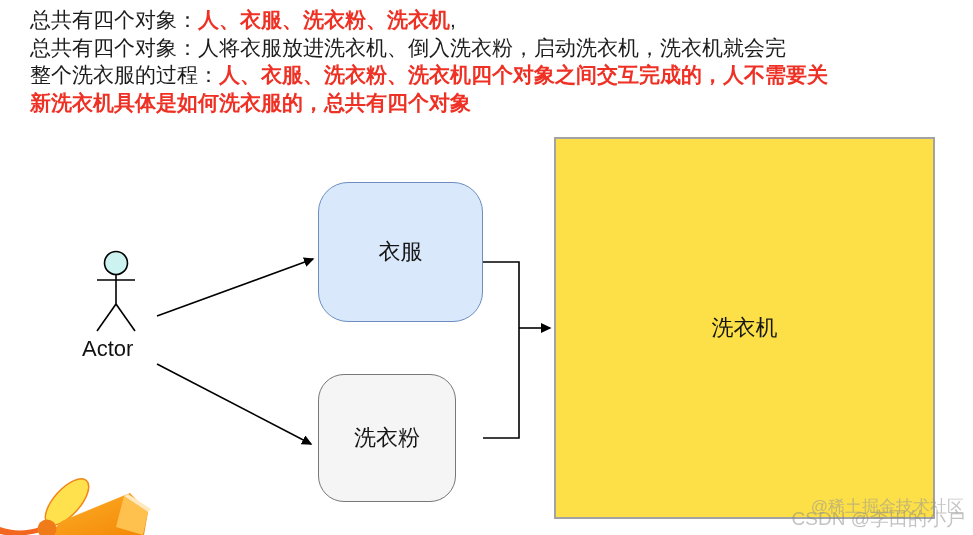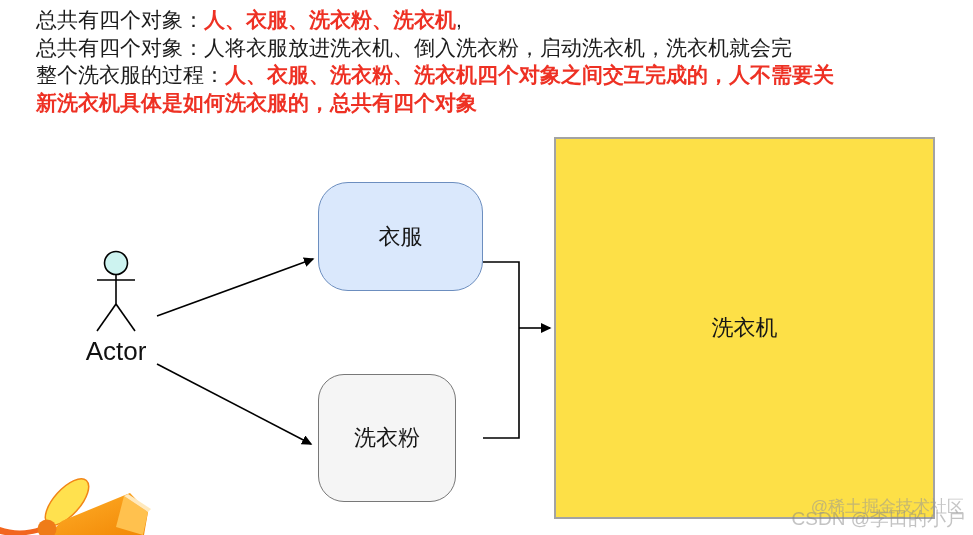--- a/index.html
+++ b/index.html
@@ -2,32 +2,32 @@
 <html><head>
 <meta charset="utf-8">
 <style>
   html,body{margin:0;padding:0;background:#fff;}
   .stage{
     position:relative;width:973px;height:535px;background:#ffffff;overflow:hidden;
     font-family:"Liberation Sans","DejaVu Sans",sans-serif;
   }
   
   .intro{position:absolute;left:30px;top:6px;font-size:21px;line-height:27.5px;color:#1c1c1c;}
-  .tline{white-space:nowrap;margin-left:6px;}
+  .tline{white-space:nowrap;}
   .red{color:#ee3124;font-weight:700;}
   
   .overlay{position:absolute;left:0;top:0;}
   .obox{
     position:absolute;display:flex;align-items:center;justify-content:center;
     font-size:22px;color:#161616;box-sizing:border-box;
   }
-  #clothes{left:318px;top:182px;width:165px;height:109px;background:#dae8fc;border:1.5px solid #6c8ebf;border-radius:30px;}
+  #clothes{left:318px;top:182px;width:165px;height:140px;background:#dae8fc;border:1.5px solid #6c8ebf;border-radius:30px;}
   #powder{left:318px;top:374px;width:138px;height:128px;background:#f5f5f5;border:1.5px solid #787878;border-radius:26px;}
   #machine{left:554px;top:137px;width:381px;height:382px;background:#fde047;border:2px solid #a3a3a3;}
-  .actor-label{position:absolute;left:82px;top:336px;width:68px;text-align:center;font-size:26px;color:#111;}
+  .actor-label{position:absolute;left:82px;top:336px;width:68px;text-align:left;font-size:22px;color:#111;}
   
   .wm{position:absolute;white-space:nowrap;pointer-events:none;}
   #wm1{top:495px;right:9px;font-size:17px;color:rgba(150,150,150,0.55);}
   #wm2{top:506px;right:8px;font-size:19px;color:rgba(130,130,130,0.48);}
   
   #ribbon{position:absolute;left:0;top:475px;}
 </style>
 </head>
 <body>
 

